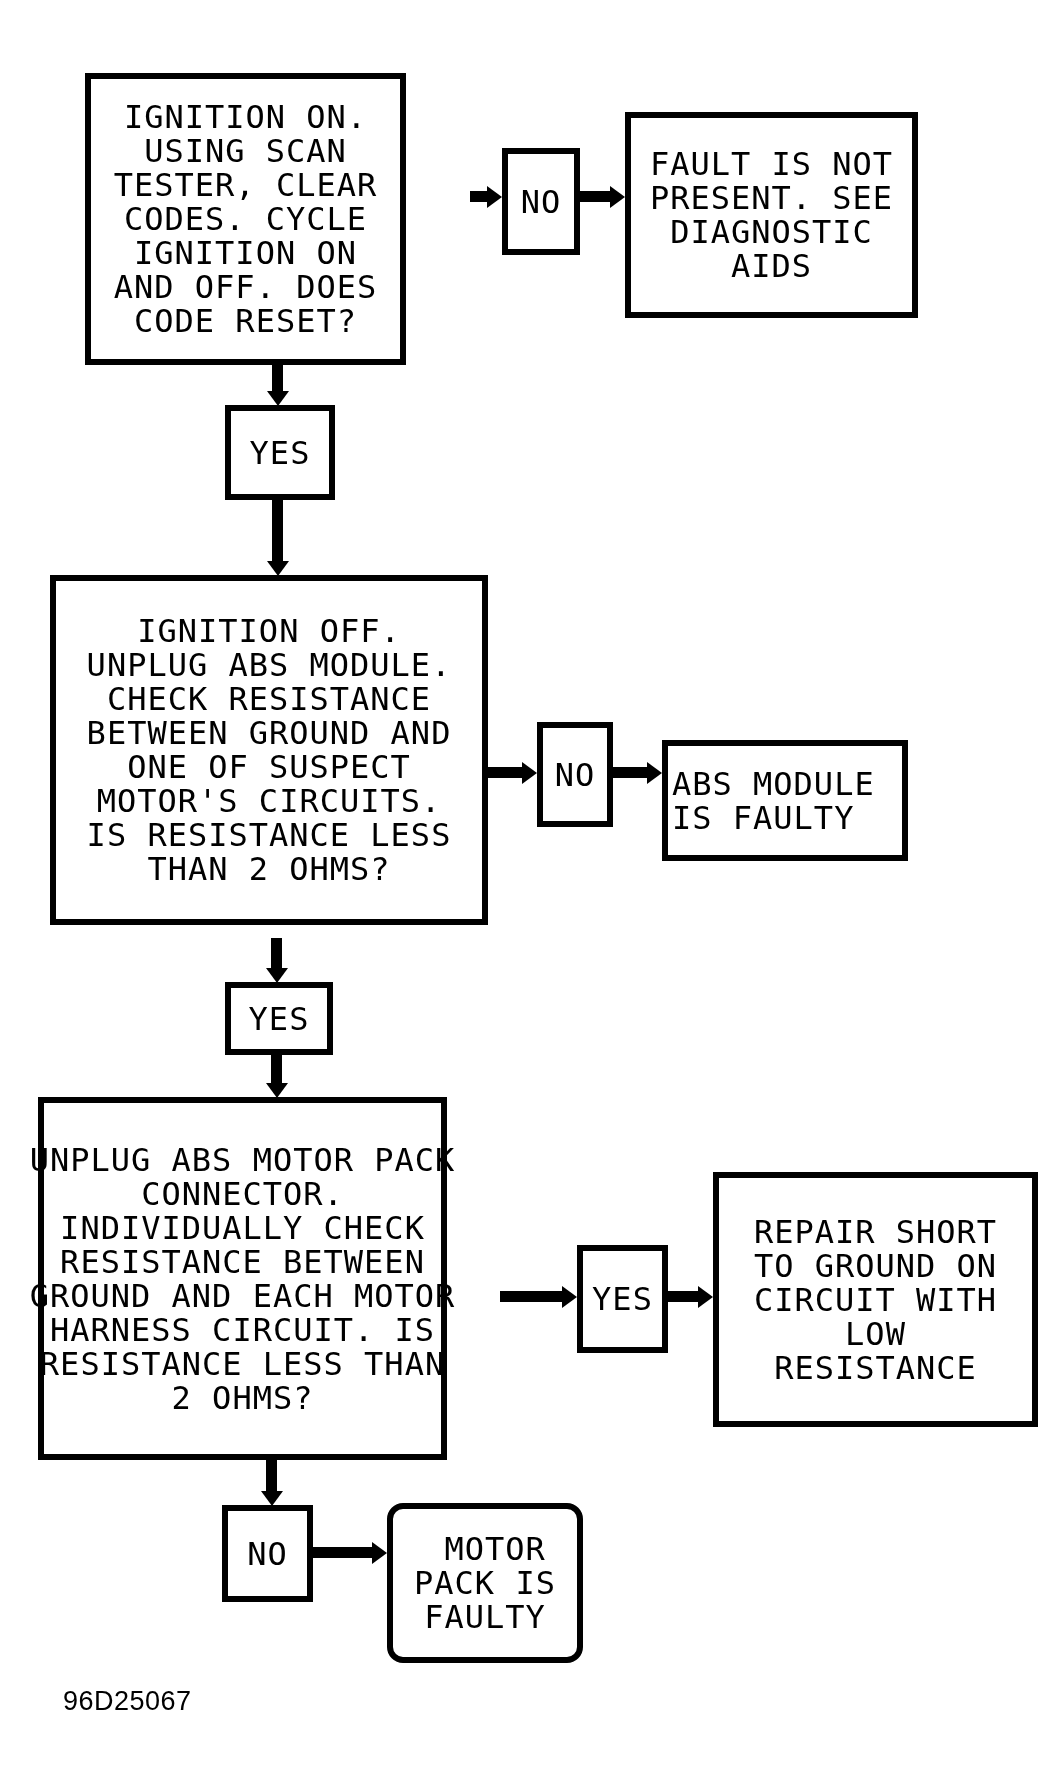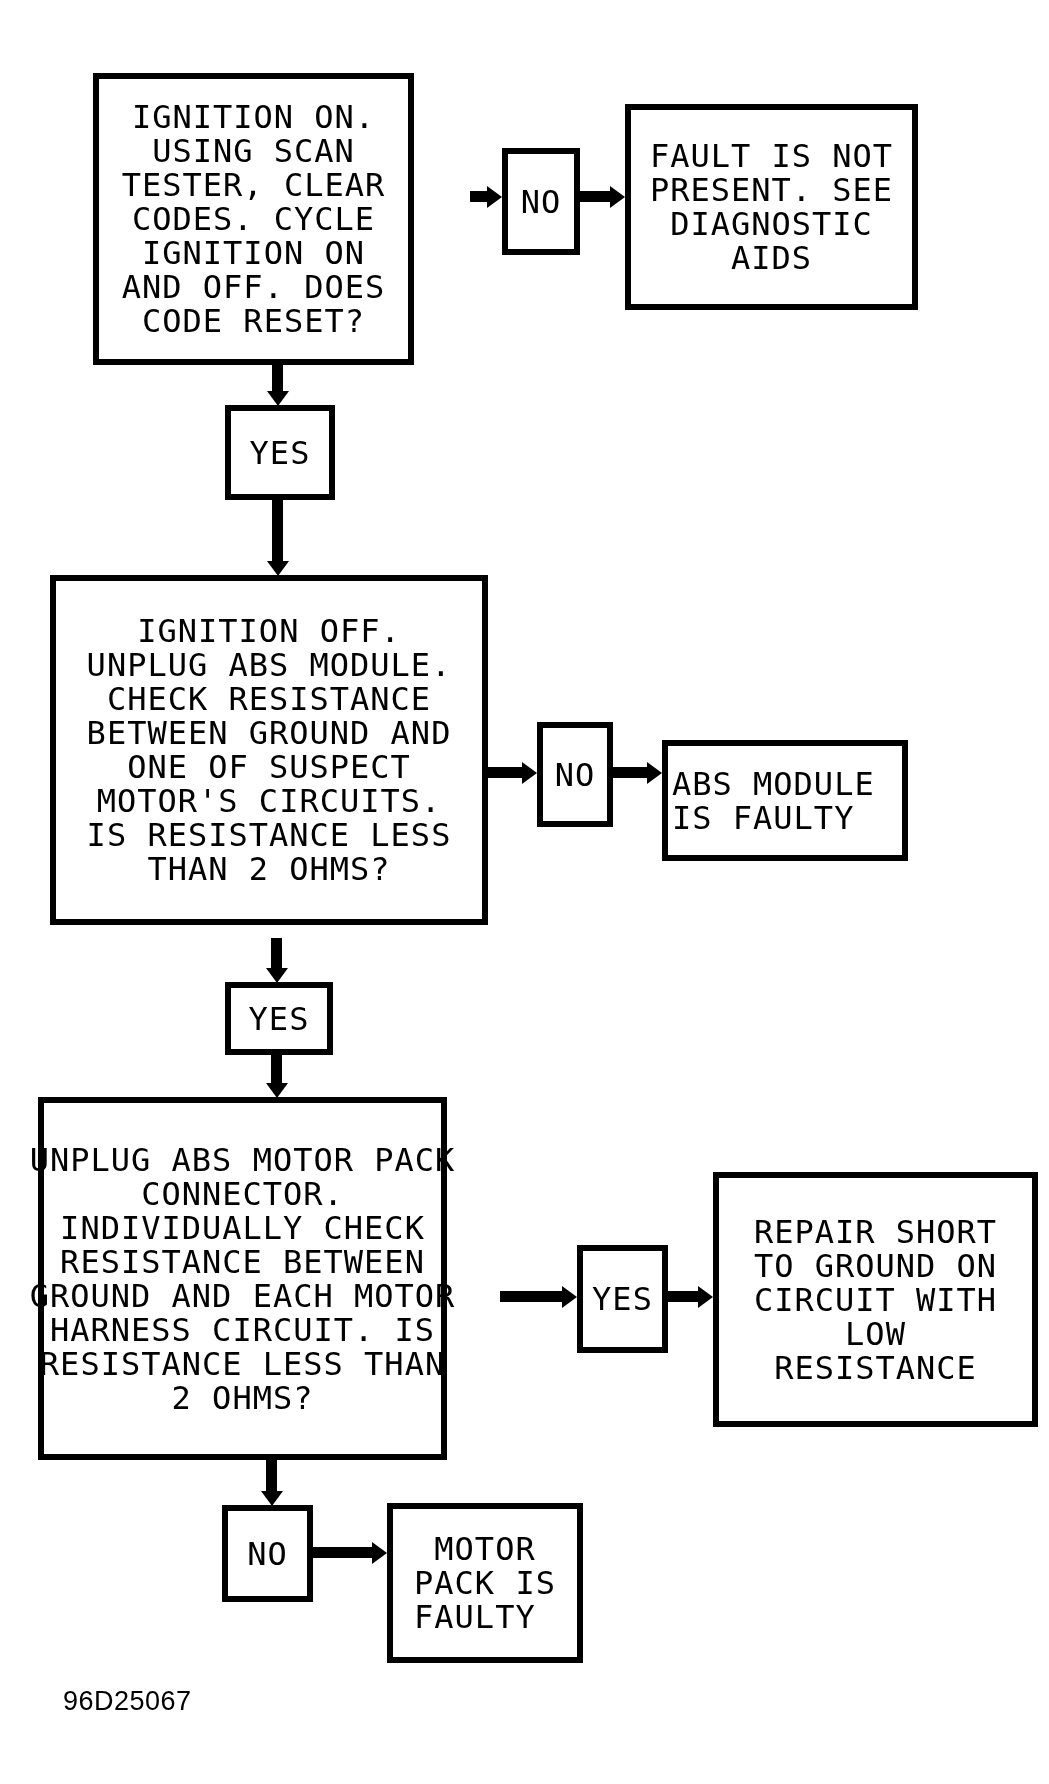--- a/index.html
+++ b/index.html
@@ -30,21 +30,22 @@
     line-height: 34px;
     letter-spacing: 1px;
   }
   .node.align-left {
     justify-content: flex-start;
     text-align: left;
     padding-left: 4px;
     margin-top: 48px;
   }
   .node.block-left {
-    text-align: left;
+    text-align: center;
+    border-radius: 16px;
   }
   
   .arrow-h {
     position: absolute;
     height: 11px;
     background: #000000;
   }
   .arrow-h::after {
     content: "";
     position: absolute;
@@ -79,35 +80,35 @@
     font-size: 27px;
     letter-spacing: 0.5px;
     color: #000000;
   }
 </style>
 </head>
 <body>
 
 <div class="canvas">
 
-  <div class="node" style="left:93px; top:73px; width:321px; height:292px">IGNITION ON.
+  <div class="node" style="left:85px; top:73px; width:321px; height:292px">IGNITION ON.
 USING SCAN
 TESTER, CLEAR
 CODES. CYCLE
 IGNITION ON
 AND OFF. DOES
 CODE RESET?</div>
 
   <div class="arrow-h" style="left:470px; top:191px; width:17px"></div>
 
   <div class="node" style="left:502px; top:148px; width:78px; height:107px">NO</div>
 
   <div class="arrow-h" style="left:580px; top:191px; width:30px"></div>
 
-  <div class="node" style="left:625px; top:104px; width:293px; height:206px">FAULT IS NOT
+  <div class="node" style="left:625px; top:112px; width:293px; height:206px">FAULT IS NOT
 PRESENT. SEE
 DIAGNOSTIC
 AIDS</div>
 
   <div class="arrow-v" style="left:272px; top:365px; height:26px"></div>
 
   <div class="node" style="left:225px; top:405px; width:110px; height:95px">YES</div>
 
   <div class="arrow-v" style="left:272px; top:500px; height:61px"></div>
 

